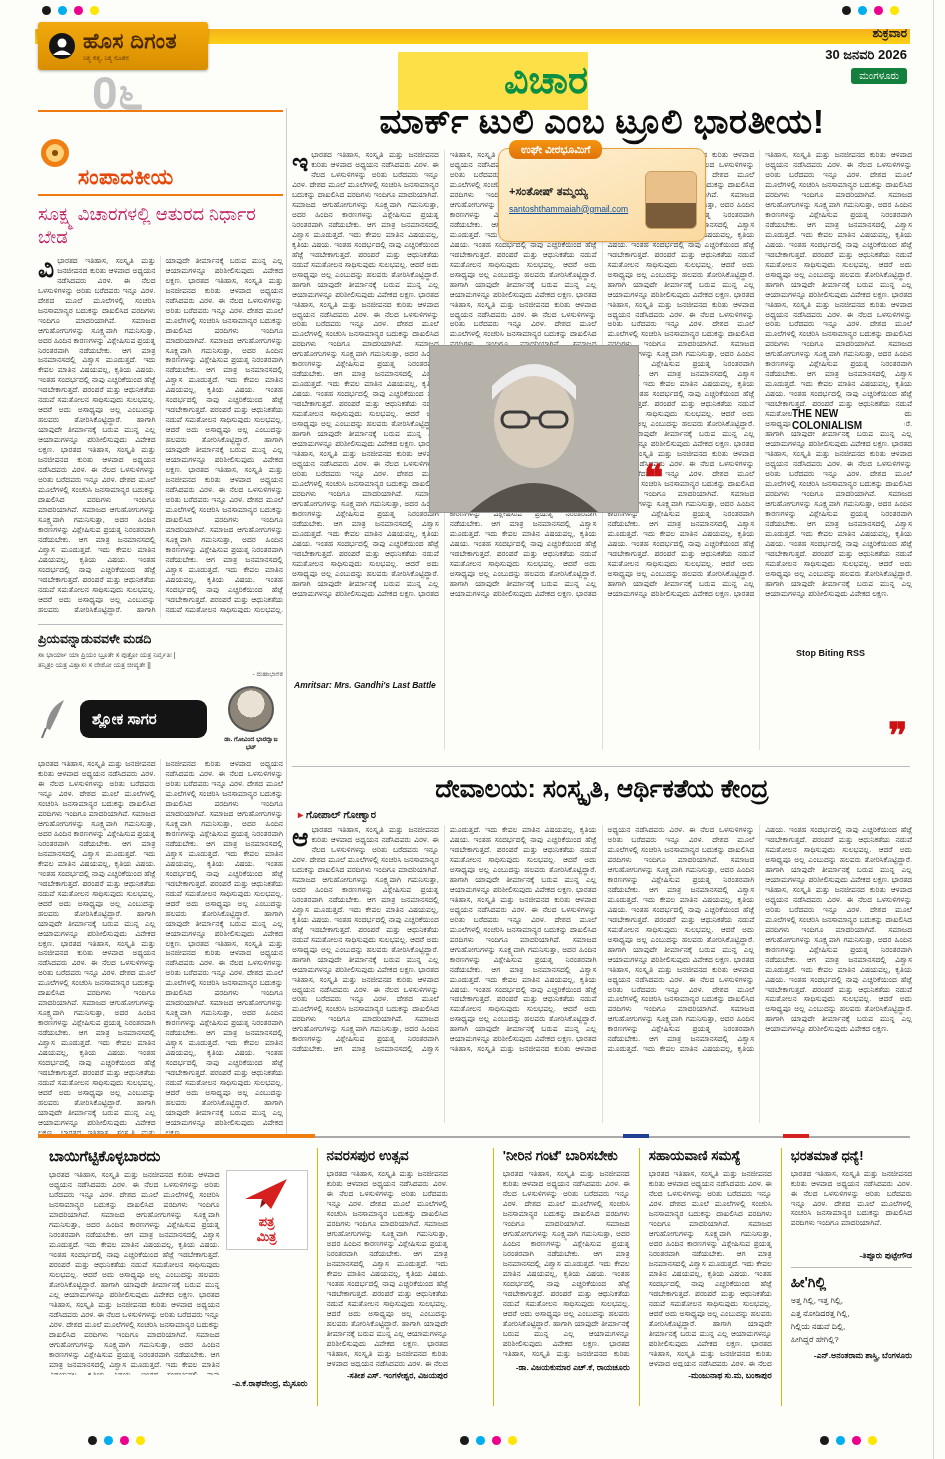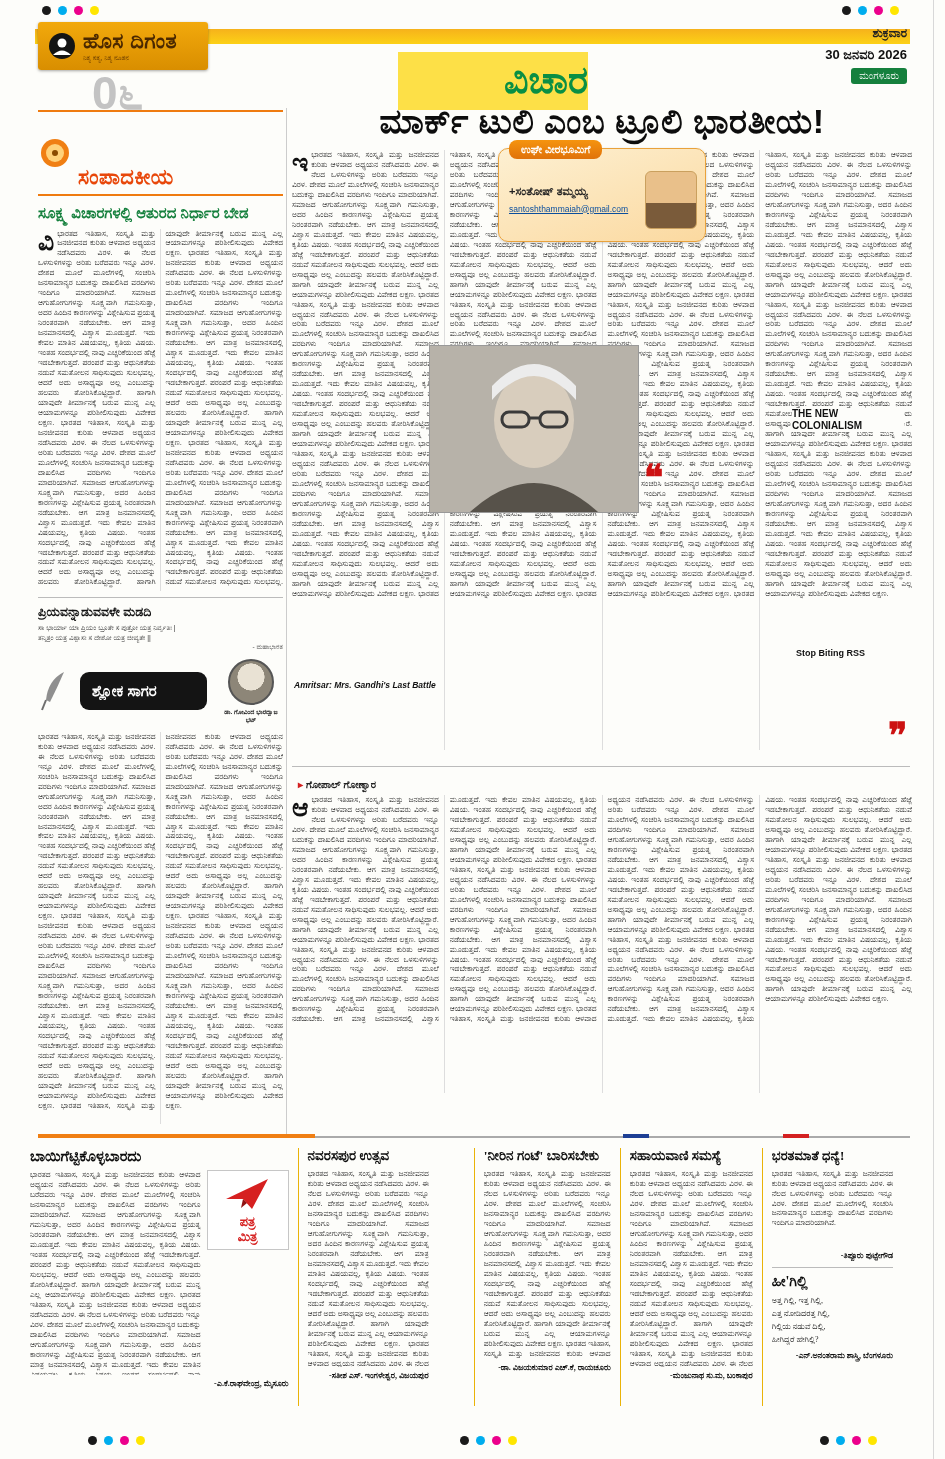--- a/index.html
+++ b/index.html
@@ -26,21 +26,21 @@
   .hline { height:1px; background:#bbb; }
 
   .small-body { font-size:7.5px; line-height:1.33; text-align:justify; color:#1d1d1d; word-break:break-word; overflow:hidden; }
   .cols2 { column-count:2; column-gap:10px; column-rule:1px solid #ddd; }
   .cols4 { column-count:4; column-gap:11px; column-rule:1px solid #ddd; }
   .dropcap { float:left; font-size:25px; line-height:.85; font-weight:bold; padding:2px 3px 0 0; color:#111; }
 
   
   .edit-head { display:flex; align-items:center; gap:8px; border-top:2px solid #ef7b10; border-bottom:2px solid #ef7b10; padding:5px 2px; }
   .edit-head-label { font-size:21px; font-weight:bold; color:#e8470a; letter-spacing:.5px;margin-top:48px; }
-  .edit-headline { font-size:15px; font-weight:bold; line-height:1.3; color:#15803d; margin:7px 0 6px; }
+  .edit-headline { font-size:18px; font-weight:normal; line-height:1.3; color:#be185d; margin:7px 0 6px; }
   .poem-title { font-size:12.5px; font-weight:bold; color:#111; margin:7px 0 3px; }
   .verse { font-size:7px; line-height:1.45; color:#333; }
   .verse-attr { text-align:right; font-size:6.5px; color:#555; }
   .shloka-row { display:flex; align-items:center; gap:12px; margin:8px 0; }
   .shloka-box { background:#141414; color:#fff; border-radius:9px; padding:10px 12px; font-size:15px; font-weight:bold; display:flex; align-items:center; gap:8px; flex:1; }
   .shloka-author { width:64px; text-align:center; }
   .shloka-photo { width:46px; height:46px; border-radius:50%; margin:0 auto; background:radial-gradient(circle at 50% 38%, #e9e2d4 0 40%, #8d8678 41% 100%); border:2px solid #555; }
   .shloka-name { font-size:6.3px; font-weight:bold; margin-top:3px; color:#222; }
 
   
@@ -191,35 +191,36 @@
 
       <div class="abs mention" style="left:500px; top:258px; width:112px; font-size:10px; line-height:1.2;">THE NEW COLONIALISM</div>
       <div class="abs mention" style="left:504px; top:498px; font-size:9px;">Stop Biting RSS</div>
       <div class="abs mention" style="left:2px; top:530px; width:150px; font-size:8.5px; font-style:italic;">Amritsar: Mrs. Gandhi's Last Battle</div>
     </div>
   </div>
 
   <div class="abs hline" style="left:292px; top:766px; width:618px;"></div>
 
   <div class="abs" style="left:292px; top:774px; width:620px;">
+    <div class="second-headline">ದೇವಾಲಯ: ಸಂಸ್ಕೃತಿ, ಆರ್ಥಿಕತೆಯ ಕೇಂದ್ರ</div>
     <div class="byline">
       <span class="arrow">▸</span><span>ಗೋಪಾಲ್ ಗೋಣ್ವಾರ</span>
     </div>
     <div class="small-body cols4" style="height:298px;">
       <span class="dropcap">ಆ</span><span>ಭಾರತದ ಇತಿಹಾಸ, ಸಂಸ್ಕೃತಿ ಮತ್ತು ಜನಜೀವನದ ಕುರಿತು ಆಳವಾದ ಅಧ್ಯಯನ ನಡೆಸಿದವರು ವಿರಳ. ಈ ನೆಲದ ಒಳಸುಳಿಗಳನ್ನು ಅರಿತು ಬರೆದವರು ಇನ್ನೂ ವಿರಳ. ದೇಶದ ಮೂಲೆ ಮೂಲೆಗಳಲ್ಲಿ ಸಂಚರಿಸಿ ಜನಸಾಮಾನ್ಯರ ಬದುಕನ್ನು ದಾಖಲಿಸಿದ ವರದಿಗಳು ಇಂದಿಗೂ ಮಾದರಿಯಾಗಿವೆ. ಸಮಾಜದ ಆಗುಹೋಗುಗಳನ್ನು ಸೂಕ್ಷ್ಮವಾಗಿ ಗಮನಿಸುತ್ತಾ, ಅದರ ಹಿಂದಿನ ಕಾರಣಗಳನ್ನು ವಿಶ್ಲೇಷಿಸುವ ಪ್ರಯತ್ನ ನಿರಂತರವಾಗಿ ನಡೆಯಬೇಕು. ಆಗ ಮಾತ್ರ ಜನಮಾನಸದಲ್ಲಿ ವಿಶ್ವಾಸ ಮೂಡುತ್ತದೆ. ಇದು ಕೇವಲ ಮಾತಿನ ವಿಷಯವಲ್ಲ, ಕೃತಿಯ ವಿಷಯ. ಇಂತಹ ಸಂದರ್ಭದಲ್ಲಿ ನಾವು ಎಚ್ಚರಿಕೆಯಿಂದ ಹೆಜ್ಜೆ ಇಡಬೇಕಾಗುತ್ತದೆ. ಪರಂಪರೆ ಮತ್ತು ಆಧುನಿಕತೆಯ ನಡುವೆ ಸಮತೋಲನ ಸಾಧಿಸುವುದು ಸುಲಭವಲ್ಲ. ಆದರೆ ಅದು ಅಸಾಧ್ಯವೂ ಅಲ್ಲ ಎಂಬುದನ್ನು ಹಲವರು ತೋರಿಸಿಕೊಟ್ಟಿದ್ದಾರೆ. ಹಾಗಾಗಿ ಯಾವುದೇ ತೀರ್ಮಾನಕ್ಕೆ ಬರುವ ಮುನ್ನ ಎಲ್ಲ ಆಯಾಮಗಳನ್ನೂ ಪರಿಶೀಲಿಸುವುದು ವಿವೇಕದ ಲಕ್ಷಣ. ಭಾರತದ ಇತಿಹಾಸ, ಸಂಸ್ಕೃತಿ ಮತ್ತು ಜನಜೀವನದ ಕುರಿತು ಆಳವಾದ ಅಧ್ಯಯನ ನಡೆಸಿದವರು ವಿರಳ. ಈ ನೆಲದ ಒಳಸುಳಿಗಳನ್ನು ಅರಿತು ಬರೆದವರು ಇನ್ನೂ ವಿರಳ. ದೇಶದ ಮೂಲೆ ಮೂಲೆಗಳಲ್ಲಿ ಸಂಚರಿಸಿ ಜನಸಾಮಾನ್ಯರ ಬದುಕನ್ನು ದಾಖಲಿಸಿದ ವರದಿಗಳು ಇಂದಿಗೂ ಮಾದರಿಯಾಗಿವೆ. ಸಮಾಜದ ಆಗುಹೋಗುಗಳನ್ನು ಸೂಕ್ಷ್ಮವಾಗಿ ಗಮನಿಸುತ್ತಾ, ಅದರ ಹಿಂದಿನ ಕಾರಣಗಳನ್ನು ವಿಶ್ಲೇಷಿಸುವ ಪ್ರಯತ್ನ ನಿರಂತರವಾಗಿ ನಡೆಯಬೇಕು. ಆಗ ಮಾತ್ರ ಜನಮಾನಸದಲ್ಲಿ ವಿಶ್ವಾಸ ಮೂಡುತ್ತದೆ. ಇದು ಕೇವಲ ಮಾತಿನ ವಿಷಯವಲ್ಲ, ಕೃತಿಯ ವಿಷಯ. ಇಂತಹ ಸಂದರ್ಭದಲ್ಲಿ ನಾವು ಎಚ್ಚರಿಕೆಯಿಂದ ಹೆಜ್ಜೆ ಇಡಬೇಕಾಗುತ್ತದೆ. ಪರಂಪರೆ ಮತ್ತು ಆಧುನಿಕತೆಯ ನಡುವೆ ಸಮತೋಲನ ಸಾಧಿಸುವುದು ಸುಲಭವಲ್ಲ. ಆದರೆ ಅದು ಅಸಾಧ್ಯವೂ ಅಲ್ಲ ಎಂಬುದನ್ನು ಹಲವರು ತೋರಿಸಿಕೊಟ್ಟಿದ್ದಾರೆ. ಹಾಗಾಗಿ ಯಾವುದೇ ತೀರ್ಮಾನಕ್ಕೆ ಬರುವ ಮುನ್ನ ಎಲ್ಲ ಆಯಾಮಗಳನ್ನೂ ಪರಿಶೀಲಿಸುವುದು ವಿವೇಕದ ಲಕ್ಷಣ. ಭಾರತದ ಇತಿಹಾಸ, ಸಂಸ್ಕೃತಿ ಮತ್ತು ಜನಜೀವನದ ಕುರಿತು ಆಳವಾದ ಅಧ್ಯಯನ ನಡೆಸಿದವರು ವಿರಳ. ಈ ನೆಲದ ಒಳಸುಳಿಗಳನ್ನು ಅರಿತು ಬರೆದವರು ಇನ್ನೂ ವಿರಳ. ದೇಶದ ಮೂಲೆ ಮೂಲೆಗಳಲ್ಲಿ ಸಂಚರಿಸಿ ಜನಸಾಮಾನ್ಯರ ಬದುಕನ್ನು ದಾಖಲಿಸಿದ ವರದಿಗಳು ಇಂದಿಗೂ ಮಾದರಿಯಾಗಿವೆ. ಸಮಾಜದ ಆಗುಹೋಗುಗಳನ್ನು ಸೂಕ್ಷ್ಮವಾಗಿ ಗಮನಿಸುತ್ತಾ, ಅದರ ಹಿಂದಿನ ಕಾರಣಗಳನ್ನು ವಿಶ್ಲೇಷಿಸುವ ಪ್ರಯತ್ನ ನಿರಂತರವಾಗಿ ನಡೆಯಬೇಕು. ಆಗ ಮಾತ್ರ ಜನಮಾನಸದಲ್ಲಿ ವಿಶ್ವಾಸ ಮೂಡುತ್ತದೆ. ಇದು ಕೇವಲ ಮಾತಿನ ವಿಷಯವಲ್ಲ, ಕೃತಿಯ ವಿಷಯ. ಇಂತಹ ಸಂದರ್ಭದಲ್ಲಿ ನಾವು ಎಚ್ಚರಿಕೆಯಿಂದ ಹೆಜ್ಜೆ ಇಡಬೇಕಾಗುತ್ತದೆ. ಪರಂಪರೆ ಮತ್ತು ಆಧುನಿಕತೆಯ ನಡುವೆ ಸಮತೋಲನ ಸಾಧಿಸುವುದು ಸುಲಭವಲ್ಲ. ಆದರೆ ಅದು ಅಸಾಧ್ಯವೂ ಅಲ್ಲ ಎಂಬುದನ್ನು ಹಲವರು ತೋರಿಸಿಕೊಟ್ಟಿದ್ದಾರೆ. ಹಾಗಾಗಿ ಯಾವುದೇ ತೀರ್ಮಾನಕ್ಕೆ ಬರುವ ಮುನ್ನ ಎಲ್ಲ ಆಯಾಮಗಳನ್ನೂ ಪರಿಶೀಲಿಸುವುದು ವಿವೇಕದ ಲಕ್ಷಣ. ಭಾರತದ ಇತಿಹಾಸ, ಸಂಸ್ಕೃತಿ ಮತ್ತು ಜನಜೀವನದ ಕುರಿತು ಆಳವಾದ ಅಧ್ಯಯನ ನಡೆಸಿದವರು ವಿರಳ. ಈ ನೆಲದ ಒಳಸುಳಿಗಳನ್ನು ಅರಿತು ಬರೆದವರು ಇನ್ನೂ ವಿರಳ. ದೇಶದ ಮೂಲೆ ಮೂಲೆಗಳಲ್ಲಿ ಸಂಚರಿಸಿ ಜನಸಾಮಾನ್ಯರ ಬದುಕನ್ನು ದಾಖಲಿಸಿದ ವರದಿಗಳು ಇಂದಿಗೂ ಮಾದರಿಯಾಗಿವೆ. ಸಮಾಜದ ಆಗುಹೋಗುಗಳನ್ನು ಸೂಕ್ಷ್ಮವಾಗಿ ಗಮನಿಸುತ್ತಾ, ಅದರ ಹಿಂದಿನ ಕಾರಣಗಳನ್ನು ವಿಶ್ಲೇಷಿಸುವ ಪ್ರಯತ್ನ ನಿರಂತರವಾಗಿ ನಡೆಯಬೇಕು. ಆಗ ಮಾತ್ರ ಜನಮಾನಸದಲ್ಲಿ ವಿಶ್ವಾಸ ಮೂಡುತ್ತದೆ. ಇದು ಕೇವಲ ಮಾತಿನ ವಿಷಯವಲ್ಲ, ಕೃತಿಯ ವಿಷಯ. ಇಂತಹ ಸಂದರ್ಭದಲ್ಲಿ ನಾವು ಎಚ್ಚರಿಕೆಯಿಂದ ಹೆಜ್ಜೆ ಇಡಬೇಕಾಗುತ್ತದೆ. ಪರಂಪರೆ ಮತ್ತು ಆಧುನಿಕತೆಯ ನಡುವೆ ಸಮತೋಲನ ಸಾಧಿಸುವುದು ಸುಲಭವಲ್ಲ. ಆದರೆ ಅದು ಅಸಾಧ್ಯವೂ ಅಲ್ಲ ಎಂಬುದನ್ನು ಹಲವರು ತೋರಿಸಿಕೊಟ್ಟಿದ್ದಾರೆ. ಹಾಗಾಗಿ ಯಾವುದೇ ತೀರ್ಮಾನಕ್ಕೆ ಬರುವ ಮುನ್ನ ಎಲ್ಲ ಆಯಾಮಗಳನ್ನೂ ಪರಿಶೀಲಿಸುವುದು ವಿವೇಕದ ಲಕ್ಷಣ. ಭಾರತದ ಇತಿಹಾಸ, ಸಂಸ್ಕೃತಿ ಮತ್ತು ಜನಜೀವನದ ಕುರಿತು ಆಳವಾದ ಅಧ್ಯಯನ ನಡೆಸಿದವರು ವಿರಳ. ಈ ನೆಲದ ಒಳಸುಳಿಗಳನ್ನು ಅರಿತು ಬರೆದವರು ಇನ್ನೂ ವಿರಳ. ದೇಶದ ಮೂಲೆ ಮೂಲೆಗಳಲ್ಲಿ ಸಂಚರಿಸಿ ಜನಸಾಮಾನ್ಯರ ಬದುಕನ್ನು ದಾಖಲಿಸಿದ ವರದಿಗಳು ಇಂದಿಗೂ ಮಾದರಿಯಾಗಿವೆ. ಸಮಾಜದ ಆಗುಹೋಗುಗಳನ್ನು ಸೂಕ್ಷ್ಮವಾಗಿ ಗಮನಿಸುತ್ತಾ, ಅದರ ಹಿಂದಿನ ಕಾರಣಗಳನ್ನು ವಿಶ್ಲೇಷಿಸುವ ಪ್ರಯತ್ನ ನಿರಂತರವಾಗಿ ನಡೆಯಬೇಕು. ಆಗ ಮಾತ್ರ ಜನಮಾನಸದಲ್ಲಿ ವಿಶ್ವಾಸ ಮೂಡುತ್ತದೆ. ಇದು ಕೇವಲ ಮಾತಿನ ವಿಷಯವಲ್ಲ, ಕೃತಿಯ ವಿಷಯ. ಇಂತಹ ಸಂದರ್ಭದಲ್ಲಿ ನಾವು ಎಚ್ಚರಿಕೆಯಿಂದ ಹೆಜ್ಜೆ ಇಡಬೇಕಾಗುತ್ತದೆ. ಪರಂಪರೆ ಮತ್ತು ಆಧುನಿಕತೆಯ ನಡುವೆ ಸಮತೋಲನ ಸಾಧಿಸುವುದು ಸುಲಭವಲ್ಲ. ಆದರೆ ಅದು ಅಸಾಧ್ಯವೂ ಅಲ್ಲ ಎಂಬುದನ್ನು ಹಲವರು ತೋರಿಸಿಕೊಟ್ಟಿದ್ದಾರೆ. ಹಾಗಾಗಿ ಯಾವುದೇ ತೀರ್ಮಾನಕ್ಕೆ ಬರುವ ಮುನ್ನ ಎಲ್ಲ ಆಯಾಮಗಳನ್ನೂ ಪರಿಶೀಲಿಸುವುದು ವಿವೇಕದ ಲಕ್ಷಣ. ಭಾರತದ ಇತಿಹಾಸ, ಸಂಸ್ಕೃತಿ ಮತ್ತು ಜನಜೀವನದ ಕುರಿತು ಆಳವಾದ ಅಧ್ಯಯನ ನಡೆಸಿದವರು ವಿರಳ. ಈ ನೆಲದ ಒಳಸುಳಿಗಳನ್ನು ಅರಿತು ಬರೆದವರು ಇನ್ನೂ ವಿರಳ. ದೇಶದ ಮೂಲೆ ಮೂಲೆಗಳಲ್ಲಿ ಸಂಚರಿಸಿ ಜನಸಾಮಾನ್ಯರ ಬದುಕನ್ನು ದಾಖಲಿಸಿದ ವರದಿಗಳು ಇಂದಿಗೂ ಮಾದರಿಯಾಗಿವೆ. ಸಮಾಜದ ಆಗುಹೋಗುಗಳನ್ನು ಸೂಕ್ಷ್ಮವಾಗಿ ಗಮನಿಸುತ್ತಾ, ಅದರ ಹಿಂದಿನ ಕಾರಣಗಳನ್ನು ವಿಶ್ಲೇಷಿಸುವ ಪ್ರಯತ್ನ ನಿರಂತರವಾಗಿ ನಡೆಯಬೇಕು. ಆಗ ಮಾತ್ರ ಜನಮಾನಸದಲ್ಲಿ ವಿಶ್ವಾಸ ಮೂಡುತ್ತದೆ. ಇದು ಕೇವಲ ಮಾತಿನ ವಿಷಯವಲ್ಲ, ಕೃತಿಯ ವಿಷಯ. ಇಂತಹ ಸಂದರ್ಭದಲ್ಲಿ ನಾವು ಎಚ್ಚರಿಕೆಯಿಂದ ಹೆಜ್ಜೆ ಇಡಬೇಕಾಗುತ್ತದೆ. ಪರಂಪರೆ ಮತ್ತು ಆಧುನಿಕತೆಯ ನಡುವೆ ಸಮತೋಲನ ಸಾಧಿಸುವುದು ಸುಲಭವಲ್ಲ. ಆದರೆ ಅದು ಅಸಾಧ್ಯವೂ ಅಲ್ಲ ಎಂಬುದನ್ನು ಹಲವರು ತೋರಿಸಿಕೊಟ್ಟಿದ್ದಾರೆ. ಹಾಗಾಗಿ ಯಾವುದೇ ತೀರ್ಮಾನಕ್ಕೆ ಬರುವ ಮುನ್ನ ಎಲ್ಲ ಆಯಾಮಗಳನ್ನೂ ಪರಿಶೀಲಿಸುವುದು ವಿವೇಕದ ಲಕ್ಷಣ.</span>
     </div>
   </div>
 
   <div class="abs" style="left:38px; top:1136px; width:872px; height:2px; background:#aaa;">
     <div class="seg" style="left:0; width:277px; background:#f07f13;"></div>
     <div class="seg" style="left:585px; width:26px; background:#1d3f94;"></div>
     <div class="seg" style="left:745px; width:26px; background:#d42020;"></div>
   </div>
 
-  <div class="abs letters" style="left:30px; top:1148px; width:872px; height:258px;font-family:Liberation Serif, serif;">
+  <div class="abs letters" style="left:49px; top:1148px; width:872px; height:258px;">
 
     <div class="letter-col" style="width:280px; padding-left:0;">
       <div class="letter-title">ಬಾಯಿಗೆಟ್ಟಿಕೊಳ್ಳಬಾರದು</div>
       <div style="height:205px; overflow:hidden;">
         <div class="patra-box">
           <svg width="48" height="34" viewBox="0 0 48 34">
             <path d="M2 22 L44 2 L28 32 L19 22 Z" fill="#d62020"></path>
             <path d="M19 22 L17 31 L23 26 Z" fill="#8f1313"></path>
           </svg>
           <div class="patra-label">ಪತ್ರ</div>

